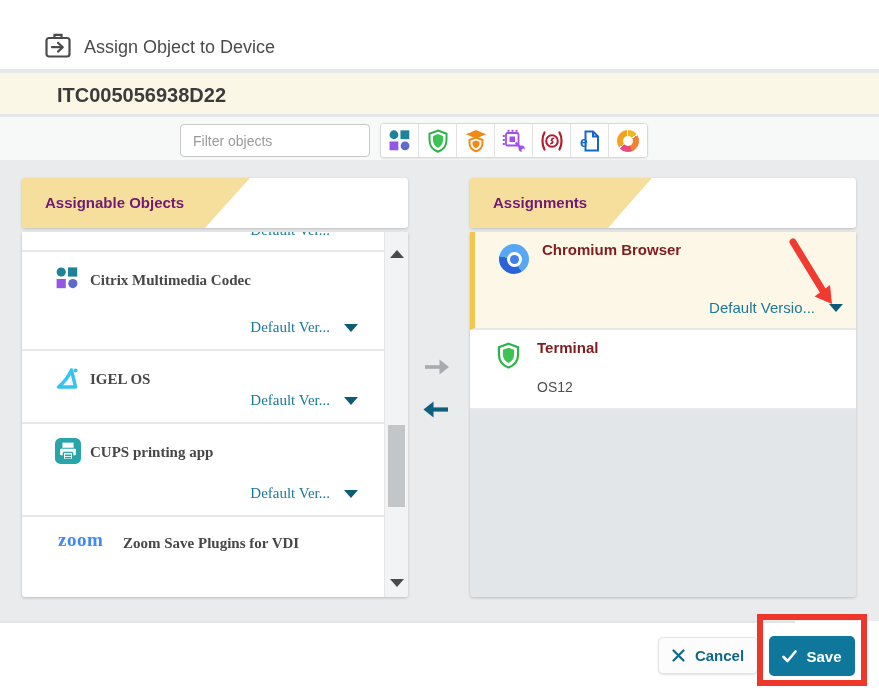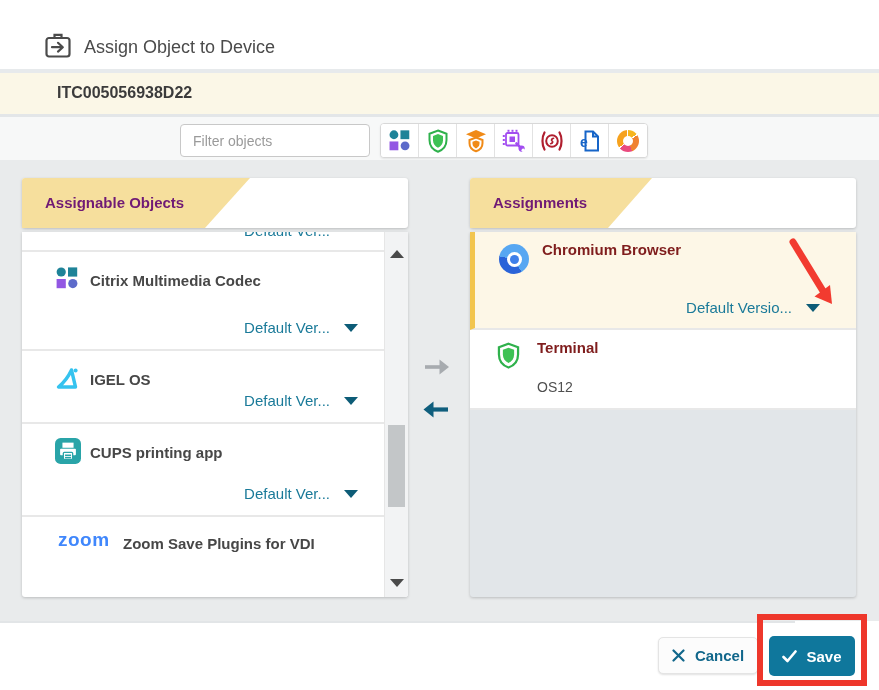--- a/index.html
+++ b/index.html
@@ -6,21 +6,21 @@
   html,body { width:879px; height:690px; background:#fff; font-family:"Liberation Sans",sans-serif; overflow:hidden; }
   .stage { position:relative; width:879px; height:690px; background:#fff; }
 
   
   .hdr { position:absolute; left:0; top:0; width:879px; height:69px; background:#fff; }
   .hdr-icon { position:absolute; left:44px; top:32px; width:28px; height:28px; }
   .hdr-title { position:absolute; left:84px; top:37px; font-size:18px; color:#4b4b4b; }
 
   .sep1 { position:absolute; left:0; top:69px; width:879px; height:4px; background:#e7eaec; }
   .device-bar { position:absolute; left:0; top:73px; width:879px; height:41px; background:#fbf7e7; }
-  .device-id { position:absolute; left:57px; top:11px; font-size:16px; font-weight:bold; color:#3b3b3b; }
+  .device-id { position:absolute; left:57px; top:11px; font-size:20px; font-weight:bold; color:#3b3b3b; }
   .sep2 { position:absolute; left:0; top:114px; width:879px; height:3px; background:#e3e6e8; }
 
   
   .toolbar { position:absolute; left:0; top:117px; width:879px; height:43px; background:#f7f8f8; }
   .filter-input { position:absolute; left:180px; top:7px; width:190px; height:33px; border:1px solid #c8c8c8; border-radius:4px; background:#fff; font-size:14px; color:#444; padding:0 12px; font-family:"Liberation Sans",sans-serif; }
   .filter-input::placeholder { color:#9a9a9a; }
   .type-group { position:absolute; left:380px; top:6px; height:35px; display:flex; background:#fff; border:1px solid #d8d8d8; border-radius:4px; box-shadow:0 1px 2px rgba(0,0,0,.08); overflow:hidden; }
   .type-btn { width:38px; height:33px; display:flex; align-items:center; justify-content:center; border-right:1px solid #e2e2e2; background:#fff; }
   .type-btn:last-child { border-right:none; }
   .wheel { width:22px; height:22px; border-radius:50%; position:relative;
@@ -30,21 +30,21 @@
   
   .content { position:absolute; left:0; top:160px; width:879px; height:461px; background:#e9ebec; }
 
   .panel-hdr { position:absolute; top:18px; width:386px; height:50px; background:#fff; border-radius:3px; box-shadow:0 1px 3px rgba(0,0,0,.2); }
   .panel-hdr .tan { position:absolute; left:0; top:0; height:50px; background:#f6df9d; }
   .panel-hdr .ttl { position:absolute; left:23px; top:0; line-height:50px; font-size:15px; font-weight:bold; color:#701a75; }
 
   .list-card { position:absolute; top:72px; width:386px; height:365px; background:#fff; border-radius:0 0 3px 3px; box-shadow:0 1px 3px rgba(0,0,0,.2); overflow:hidden; }
 
   
-  .lrows { position:absolute; left:0; top:0; width:362px; }
+  .lrows { position:absolute; left:0; top:0; width:362px;font-family:Liberation Serif, serif; }
   .sliver { position:relative; height:20px; overflow:hidden; border-bottom:2px solid #e8e8e8; }
   .sliver span { position:absolute; right:54px; top:-10px; font-size:15px; color:#1a7a99; }
   .obj-row { position:relative; border-bottom:2px solid #e8e8e8; background:#fff; }
   .obj-ico { position:absolute; left:33px; top:14px; width:24px; height:24px; }
   .obj-ico.big { width:26px; height:26px; }
   .obj-name { position:absolute; left:68px; top:20px; font-size:15px; font-weight:bold; color:#474747; }
   .ver { position:absolute; right:26px; bottom:13px; display:flex; align-items:center; gap:14px; cursor:pointer; }
   .ver .vtxt { font-size:15px; color:#1a7a99; }
   .caret { width:0; height:0; border-left:7px solid transparent; border-right:7px solid transparent; border-top:8px solid #0d5c77; }
   .zoom-mark { position:absolute; left:36px; top:12px; font-size:19px; font-weight:bold; color:#4087fc; letter-spacing:.5px; }
@@ -244,21 +244,21 @@
 
     <div class="panel-hdr" style="left:470px;">
       <div class="tan" style="width:182px; clip-path:polygon(0 0,100% 0,calc(100% - 44px) 100%,0 100%); border-radius:3px 0 0 0;"></div>
       <div class="ttl">Assignments</div>
     </div>
 
     <div class="list-card" style="left:470px; background:#e2e6e9;">
       <div class="as-row sel" style="height:98px;">
         <div class="as-ico chromium-logo"></div>
         <div class="as-name">Chromium Browser</div>
-        <div class="ver" style="right:36px; bottom:12px;">
+        <div class="ver" style="right:13px; bottom:12px;">
           <span class="vtxt">Default Versio...</span>
           <span class="caret"></span>
         </div>
         <svg class="red-arrow" viewBox="0 0 58 74">
           <path d="M8 5 L38 54" stroke="#f23b30" stroke-width="7" stroke-linecap="round"></path>
           <polygon points="47,67 29.5,59.5 45,48" fill="#f23b30"></polygon>
         </svg>
       </div>
 
       <div class="as-row" style="height:80px;">

